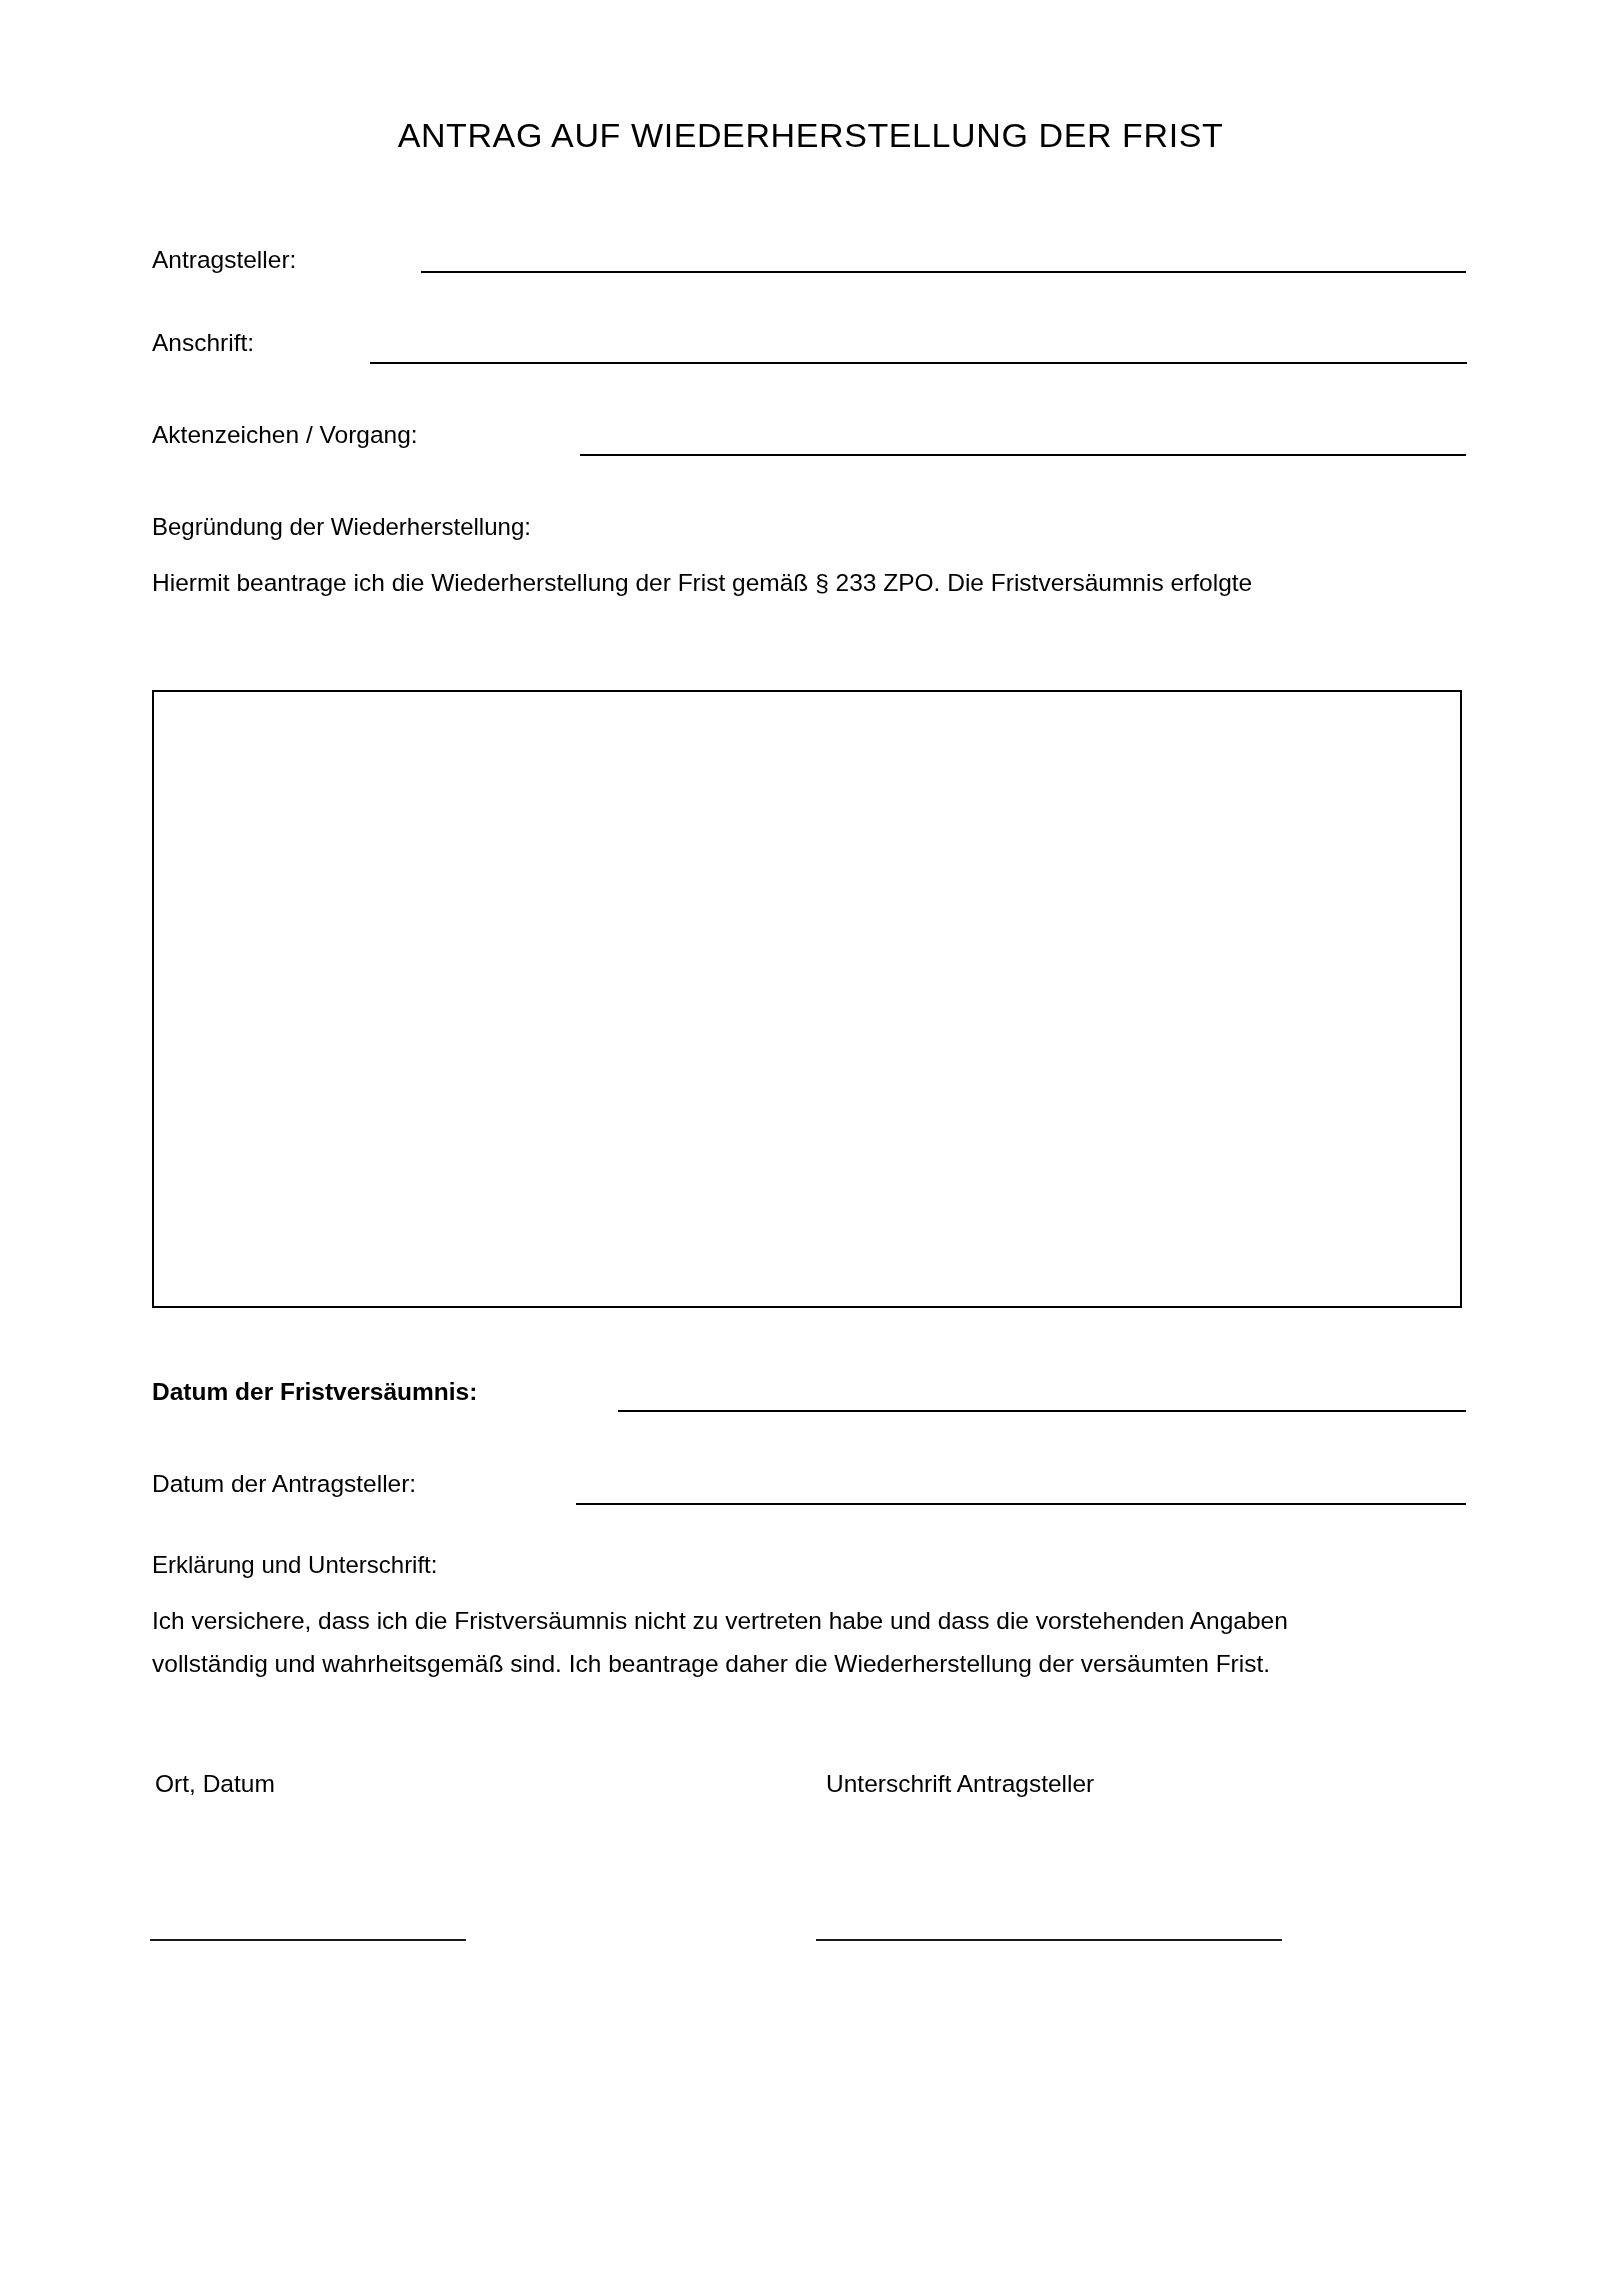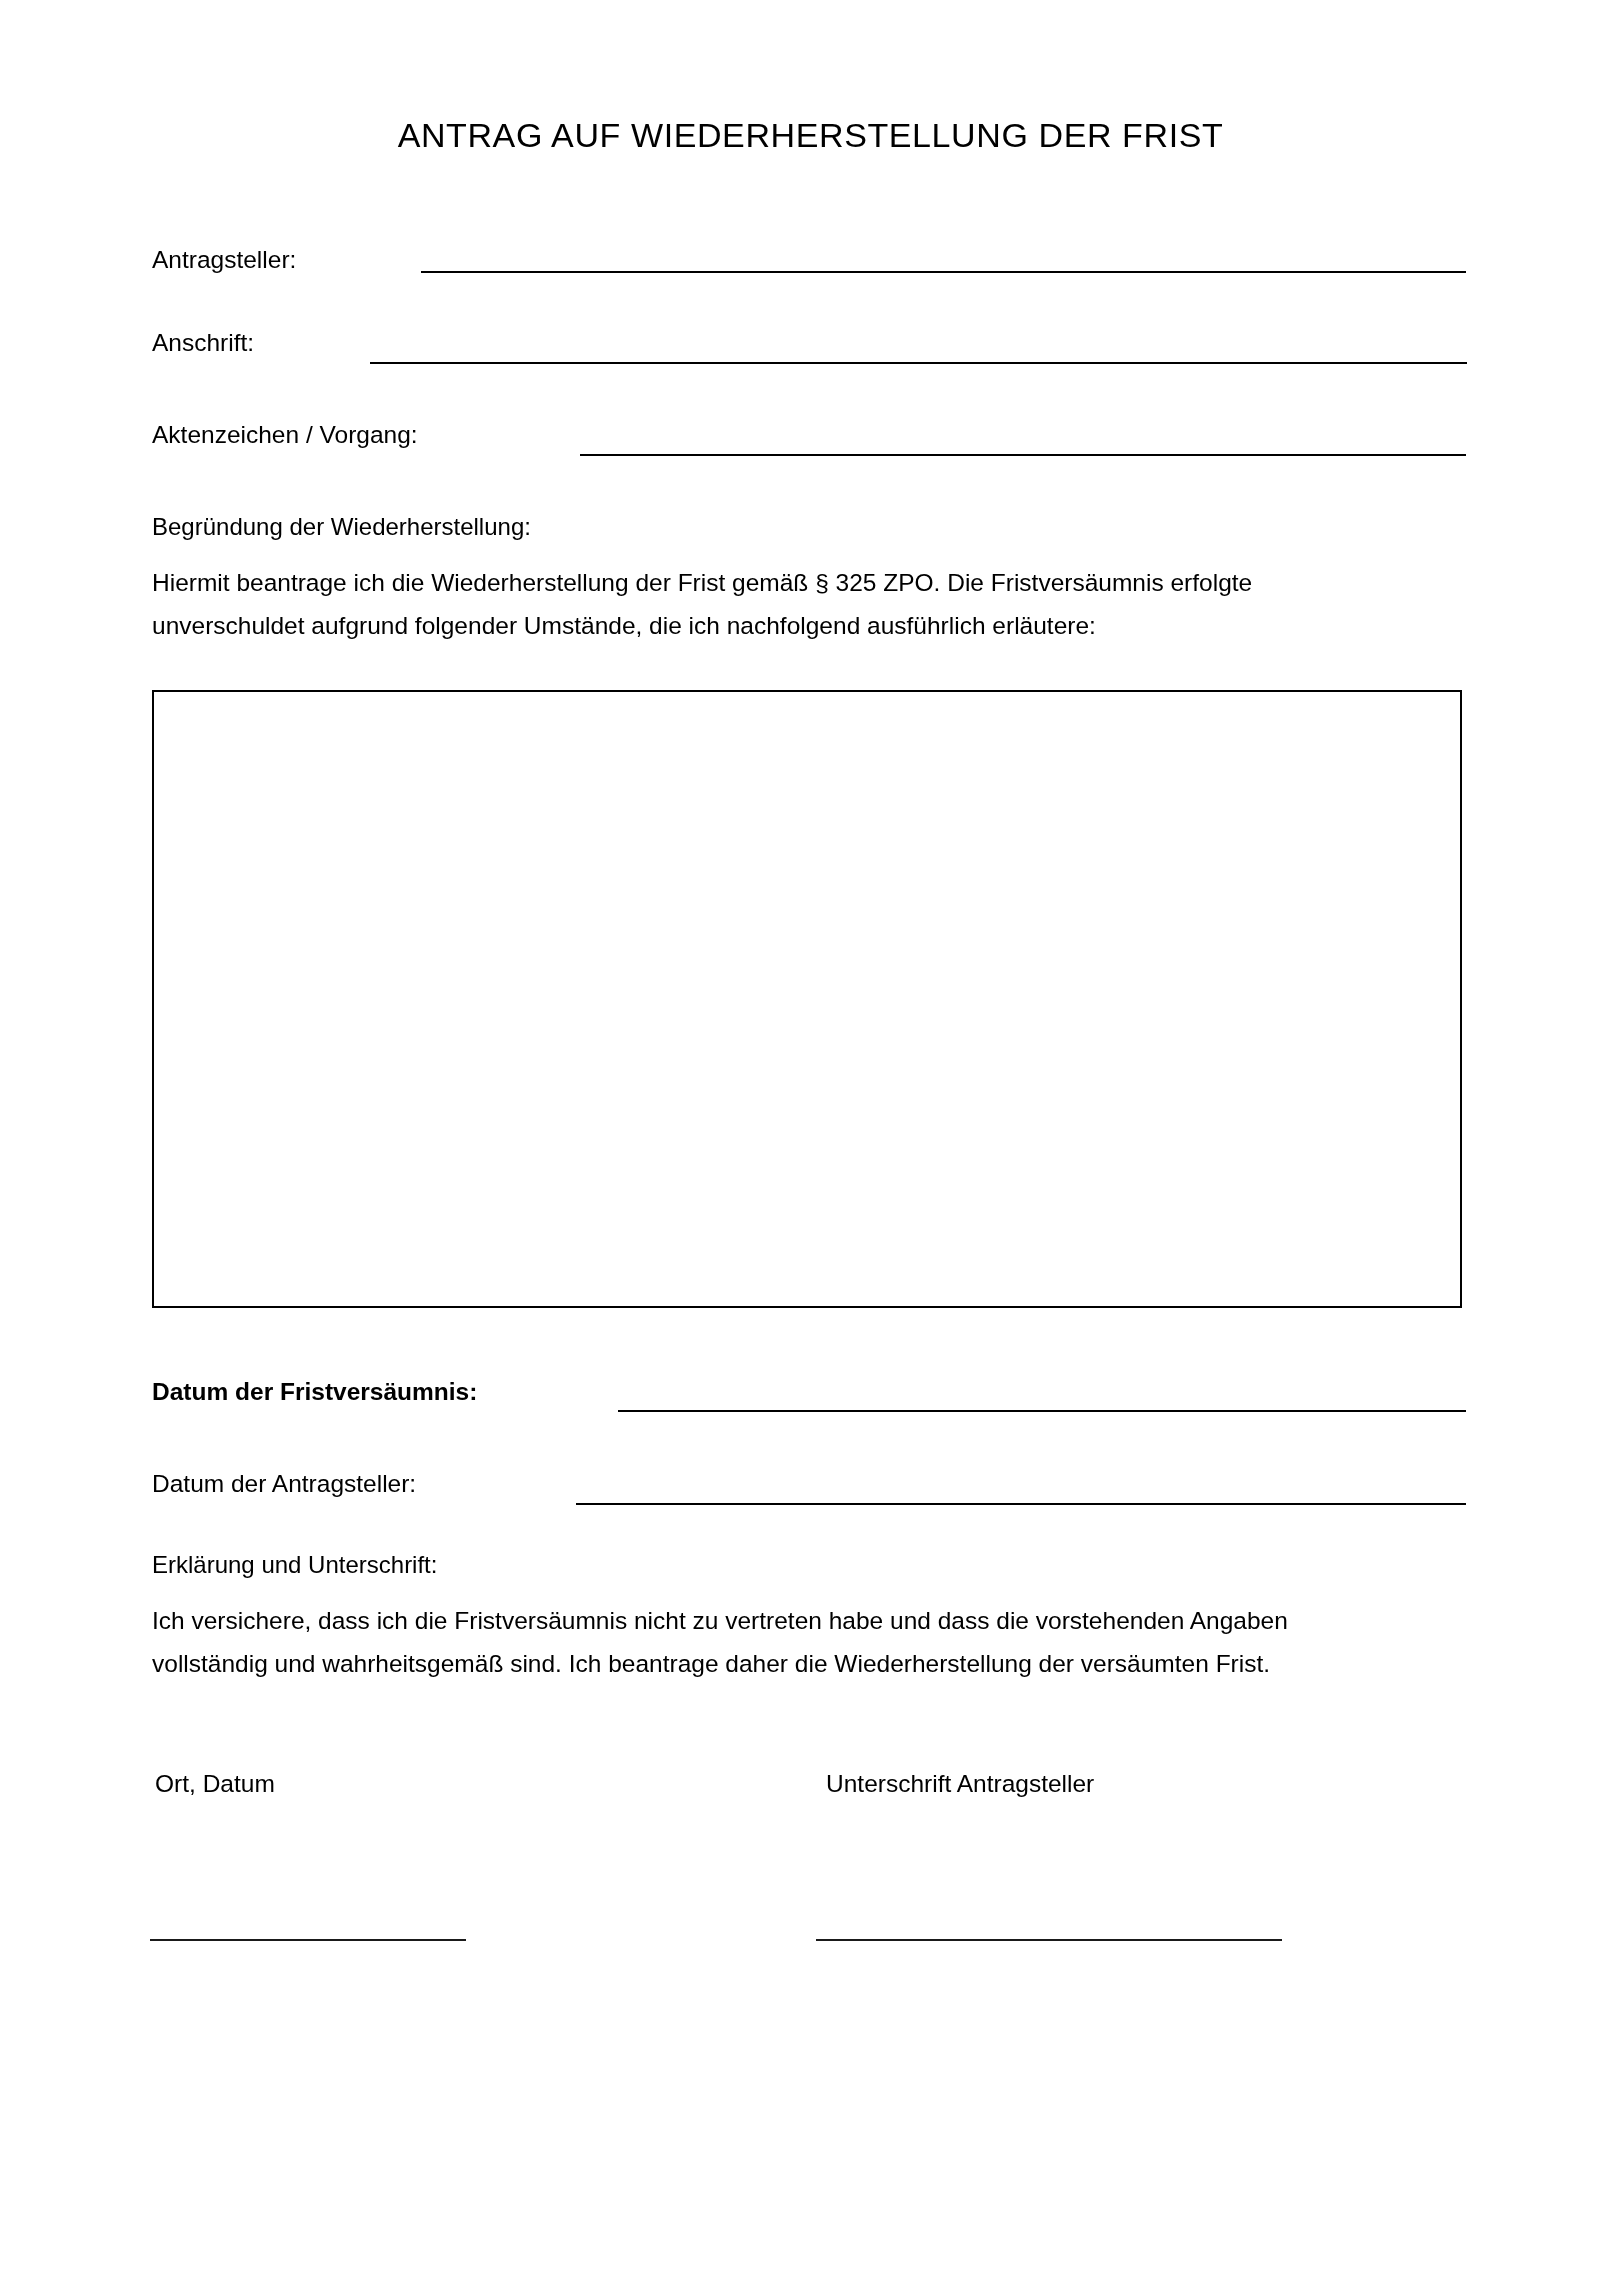--- a/index.html
+++ b/index.html
@@ -97,22 +97,21 @@
   <div class="field-label" style="left:152px; top:248px;">Antragsteller:</div>
   <div class="rule" style="left:421px; top:271px; width:1045px;"></div>
 
   <div class="field-label" style="left:152px; top:331px;">Anschrift:</div>
   <div class="rule" style="left:370px; top:362px; width:1097px;"></div>
 
   <div class="field-label" style="left:152px; top:423px;">Aktenzeichen / Vorgang:</div>
   <div class="rule" style="left:580px; top:454px; width:886px;"></div>
 
   <div class="section-heading" style="left:152px; top:515px;">Begründung der Wiederherstellung:</div>
-  <div class="para" style="left:152px; top:561px; width:1318px;">Hiermit beantrage ich die Wiederherstellung der Frist gemäß § 325 ZPO. Die Fristversäumnis erfolgte</div>
-  <div class="para" style="left:152px; top:604px; width:1318px;">unverschuldet aufgrund folgender Umstände, die ich nachfolgend ausführlich erläutere:</div>
+  <div class="para" style="left:152px; top:561px; width:1318px;">Hiermit beantrage ich die Wiederherstellung der Frist gemäß § 233 ZPO. Die Fristversäumnis erfolgte</div>
 
   <div class="textbox"></div>
 
   <div class="field-label" style="left:152px; top:1380px;font-weight:bold;">Datum der Fristversäumnis:</div>
   <div class="rule" style="left:618px; top:1410px; width:848px;"></div>
 
   <div class="field-label" style="left:152px; top:1472px;">Datum der Antragsteller:</div>
   <div class="rule" style="left:576px; top:1503px; width:890px;"></div>
 
   <div class="section-heading" style="left:152px; top:1553px;">Erklärung und Unterschrift:</div>

